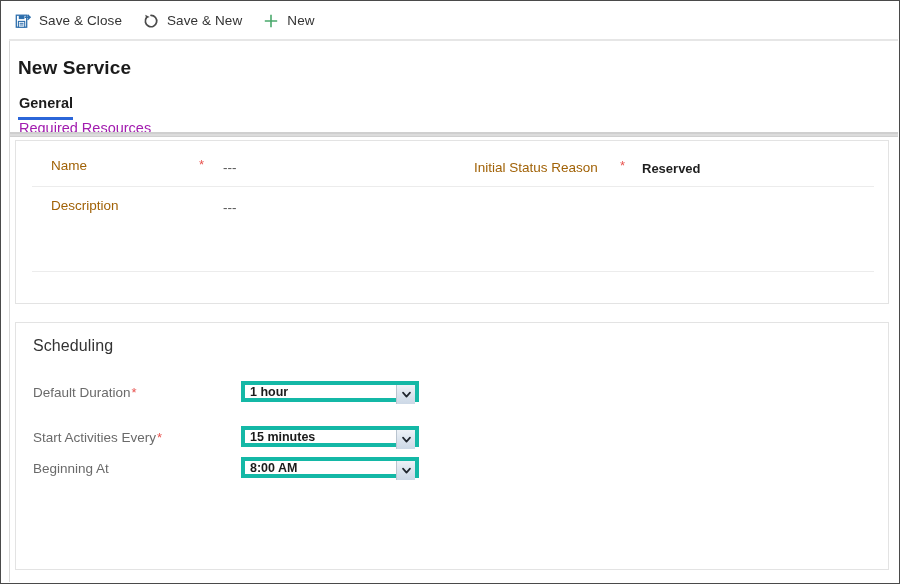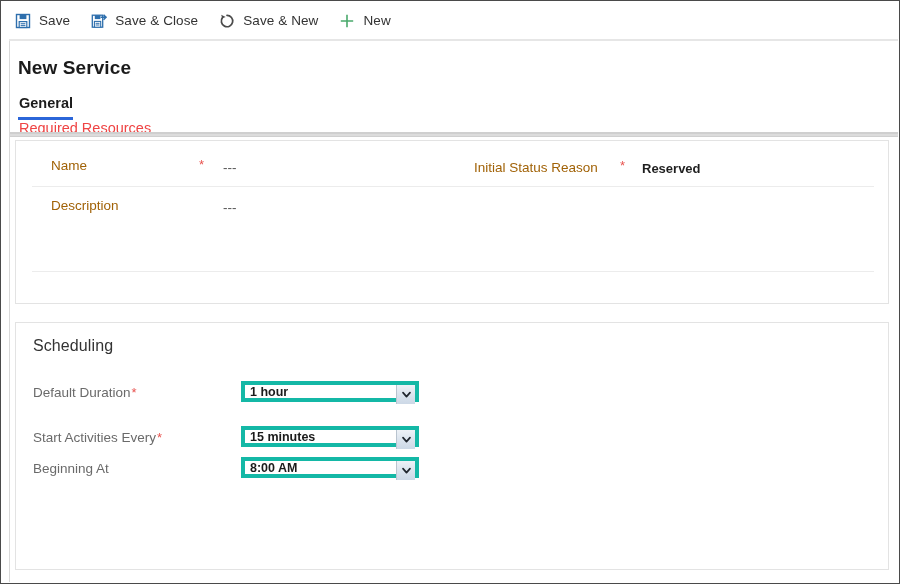--- a/index.html
+++ b/index.html
@@ -105,21 +105,21 @@
     top: 52px;
     display: flex;
     align-items: flex-start;
     flex-direction: column;
   }
   .tab {
     position: relative;
     padding: 0 6px 9px 1px;
     margin-right: 26px;
     font-size: 14.5px;
-    color: #ef4444;
+    color: #a21caf;
     cursor: default;
     white-space: nowrap;
   }
   .tab.active {
     color: #1b1b1b;
     font-weight: bold;
   }
   .tab.active .tab-underline {
     position: absolute;
     left: 0;
@@ -274,32 +274,20 @@
   }
   .dd-btn svg { display: block; }
 </style>
 </head>
 <body>
 
 <div class="page">
 
   <div class="commandbar">
 
-    <div class="cmd-btn">
-      <span class="ico">
-        <svg width="16" height="16" viewBox="0 0 16 16">
-          <rect x="1.5" y="1.5" width="13" height="13" fill="#ffffff" stroke="#2e6fad" stroke-width="1.4"></rect>
-          <rect x="4.6" y="1.5" width="6.8" height="4.6" fill="#2e6fad"></rect>
-          <rect x="4.2" y="8.6" width="7.6" height="5.9" fill="#ffffff" stroke="#2e6fad" stroke-width="1.2"></rect>
-          <rect x="5.6" y="10.2" width="4.8" height="1.1" fill="#2e6fad"></rect>
-          <rect x="5.6" y="12.1" width="4.8" height="1.1" fill="#2e6fad"></rect>
-        </svg>
-      </span>
-      <span class="cmd-label">Save</span>
-    </div>
 
     <div class="cmd-btn">
       <span class="ico">
         <svg width="16" height="16" viewBox="0 0 16 16">
           <rect x="1.3" y="2.2" width="10.4" height="12" fill="#ffffff" stroke="#2e6fad" stroke-width="1.3"></rect>
           <rect x="3.8" y="2.2" width="5.6" height="3.9" fill="#2e6fad"></rect>
           <rect x="3.4" y="8.4" width="6.3" height="5.8" fill="#ffffff" stroke="#2e6fad" stroke-width="1.1"></rect>
           <rect x="4.6" y="9.8" width="3.9" height="1" fill="#2e6fad"></rect>
           <rect x="4.6" y="11.5" width="3.9" height="1" fill="#2e6fad"></rect>
           <path d="M10.4 4.3 L15 4.3 M13.1 2.4 L15 4.3 L13.1 6.2" fill="none" stroke="#2e6fad" stroke-width="1.5" stroke-linecap="square"></path>

